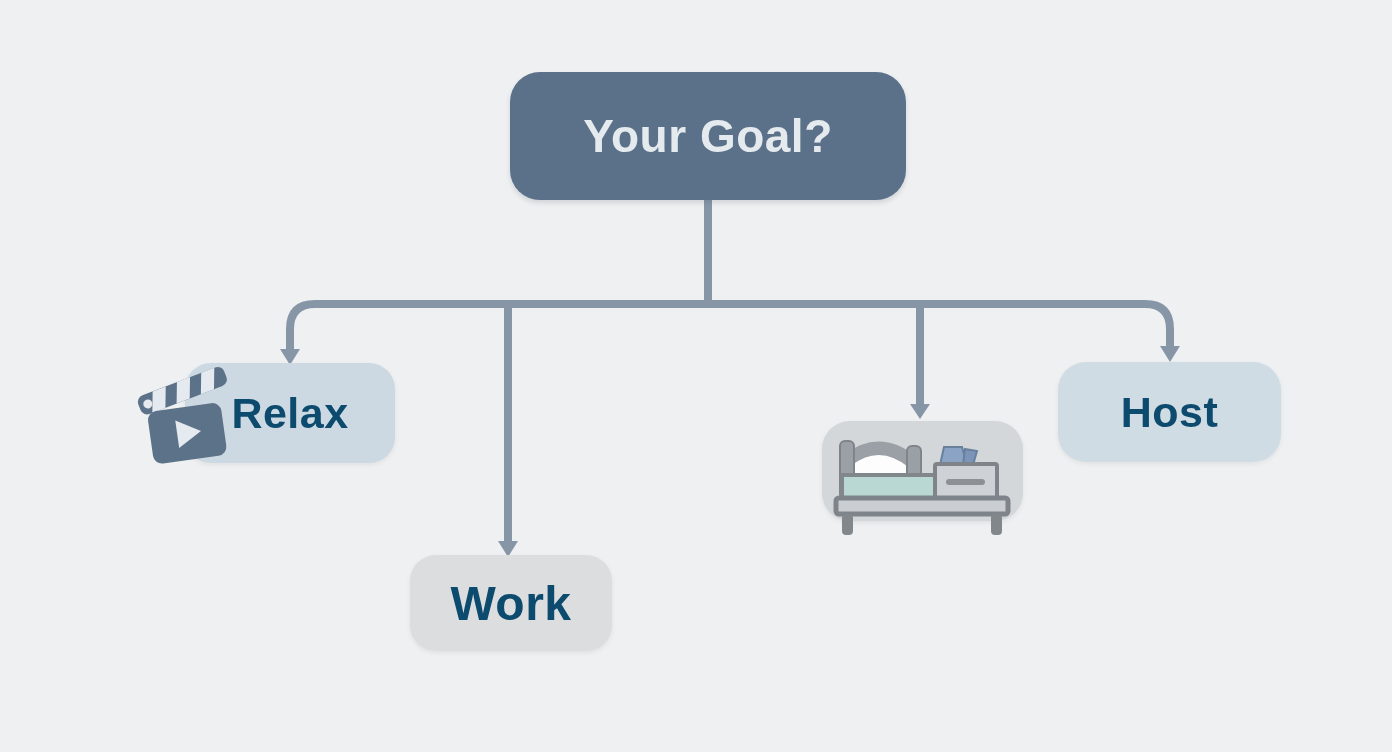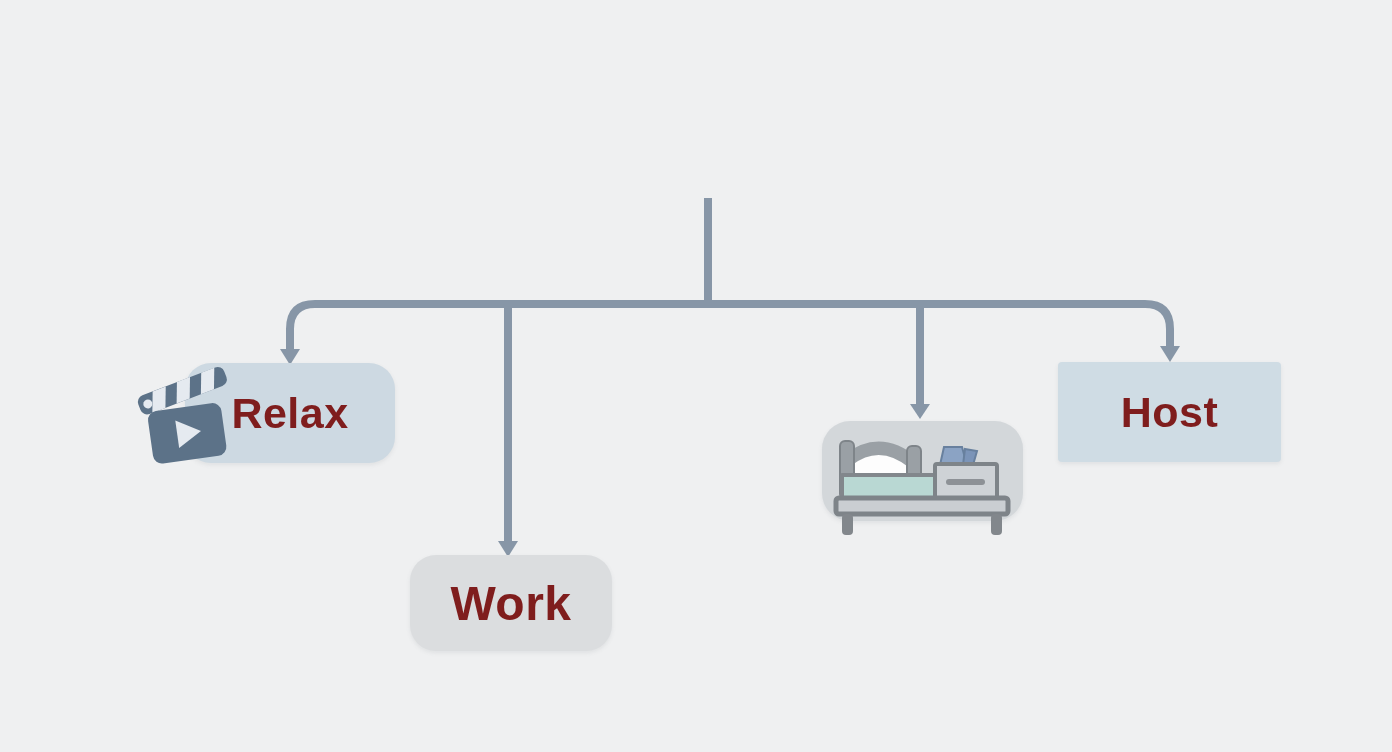--- a/index.html
+++ b/index.html
@@ -20,21 +20,21 @@
     left: 0; top: 0;
     width: 1392px; height: 752px;
     pointer-events: none;
   }
   .node {
     position: absolute;
     display: flex;
     align-items: center;
     justify-content: center;
     font-weight: 700;
-    color: #7f1d1d;
+    color: #0c4a6e;
     letter-spacing: 0.5px;
     box-shadow: 0 2px 4px rgba(90,100,110,0.10);
   }
   .node-goal {
     left: 510px; top: 72px;
     width: 396px; height: 128px;
     background: #5a7189;
     border-radius: 30px;
     color: #e5eaee;
     font-size: 46px;
@@ -51,21 +51,21 @@
     left: 410px; top: 555px;
     width: 202px; height: 96px;
     background: #dbdddf;
     border-radius: 26px;
     font-size: 48px;
   }
   .node-host {
     left: 1058px; top: 362px;
     width: 223px; height: 100px;
     background: #cfdce4;
-    border-radius: 4px;
+    border-radius: 28px;
     font-size: 43px;
   }
   .bed-card {
     position: absolute;
     left: 822px; top: 421px;
     width: 201px; height: 100px;
     background: #d3d7da;
     border-radius: 28px;
     box-shadow: 0 2px 4px rgba(90,100,110,0.10);
   }
@@ -93,20 +93,23 @@
       <path d="M920 304 L920 407"></path>
     </g>
     <g fill="#8796a7" stroke="none">
       <path d="M280 349 L300 349 L290 365 Z"></path>
       <path d="M498 541 L518 541 L508 557 Z"></path>
       <path d="M910 404 L930 404 L920 419 Z"></path>
       <path d="M1160 346 L1180 346 L1170 362 Z"></path>
     </g>
   </svg>
 
+  <div class="node node-goal">
+    <span>Your Goal?</span>
+  </div>
 
   <div class="node node-relax">
     <span>Relax</span>
   </div>
 
   <svg class="clapper-icon" width="110" height="112" viewBox="0 0 110 112" xmlns="http://www.w3.org/2000/svg">
 
     <g transform="rotate(-21 18 52)">
       <rect x="8" y="33" width="92" height="20" rx="7" fill="#5c7288"></rect>
       <path d="M26 33 L40 33 L32 53 L18 53 Z" fill="#e5eaf0"></path>

